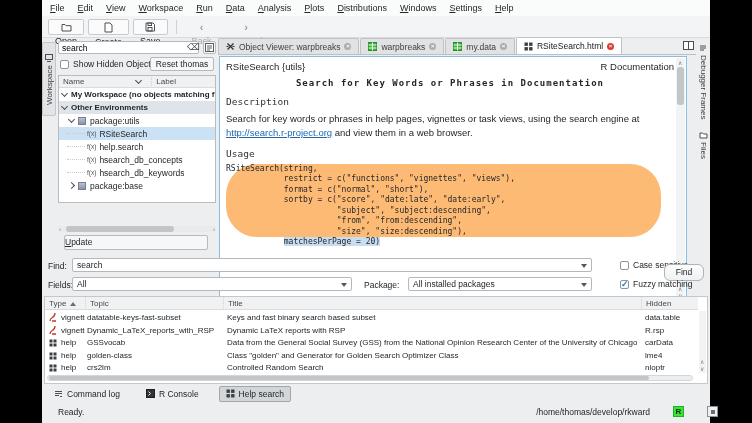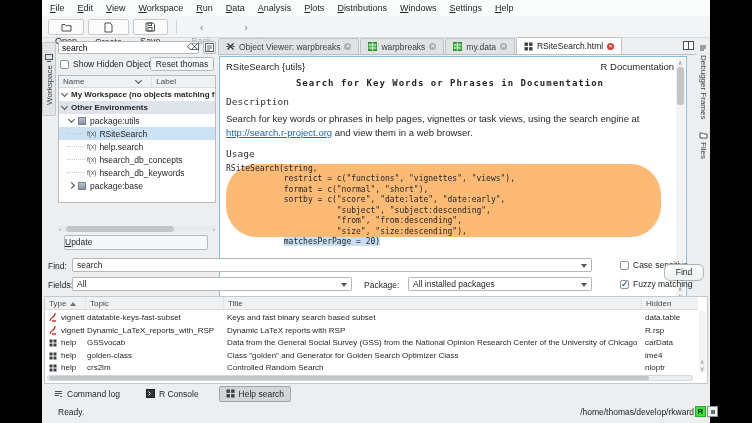--- a/index.html
+++ b/index.html
@@ -128,21 +128,21 @@
 
   
   #bottombar { position:absolute; left:0; top:384px; width:548px; height:19px; display:flex; align-items:center;
                gap:14px; padding-left:6px; font-size:8.5px; }
   .btab { display:inline-flex; align-items:center; gap:4px; padding:2px 6px; border-radius:2px; }
   .btab.active { background:#d3d6d8; border:1px solid #a3a7aa; }
 
   
   #statusbar { position:absolute; left:0; top:403px; width:668px; height:20px; font-size:8.5px;margin-left:12px; }
   #status-ready { position:absolute; left:4px; top:4px; }
-  #status-right { position:absolute; right:4px; top:3px; display:flex; align-items:center; gap:1px; }
+  #status-right { position:absolute; right:4px; top:3px; display:flex; align-items:center; gap:23px; }
   #r-badge { width:11px; height:11px; background:#3ae23a; border:1px solid #20b020; color:#063; font-weight:bold;
              font-size:8px; text-align:center; line-height:10px; color:#05320a; }
   #stop-icon { width:11px; height:11px; border:1px solid #8d9194; background:#eff0f1; position:relative; }
   #stop-icon::after { content:""; position:absolute; left:3px; top:3px; width:4px; height:4px; background:#6b6f72; }
 
   svg { display:block; }
 </style>
 </head>
 <body>
 

